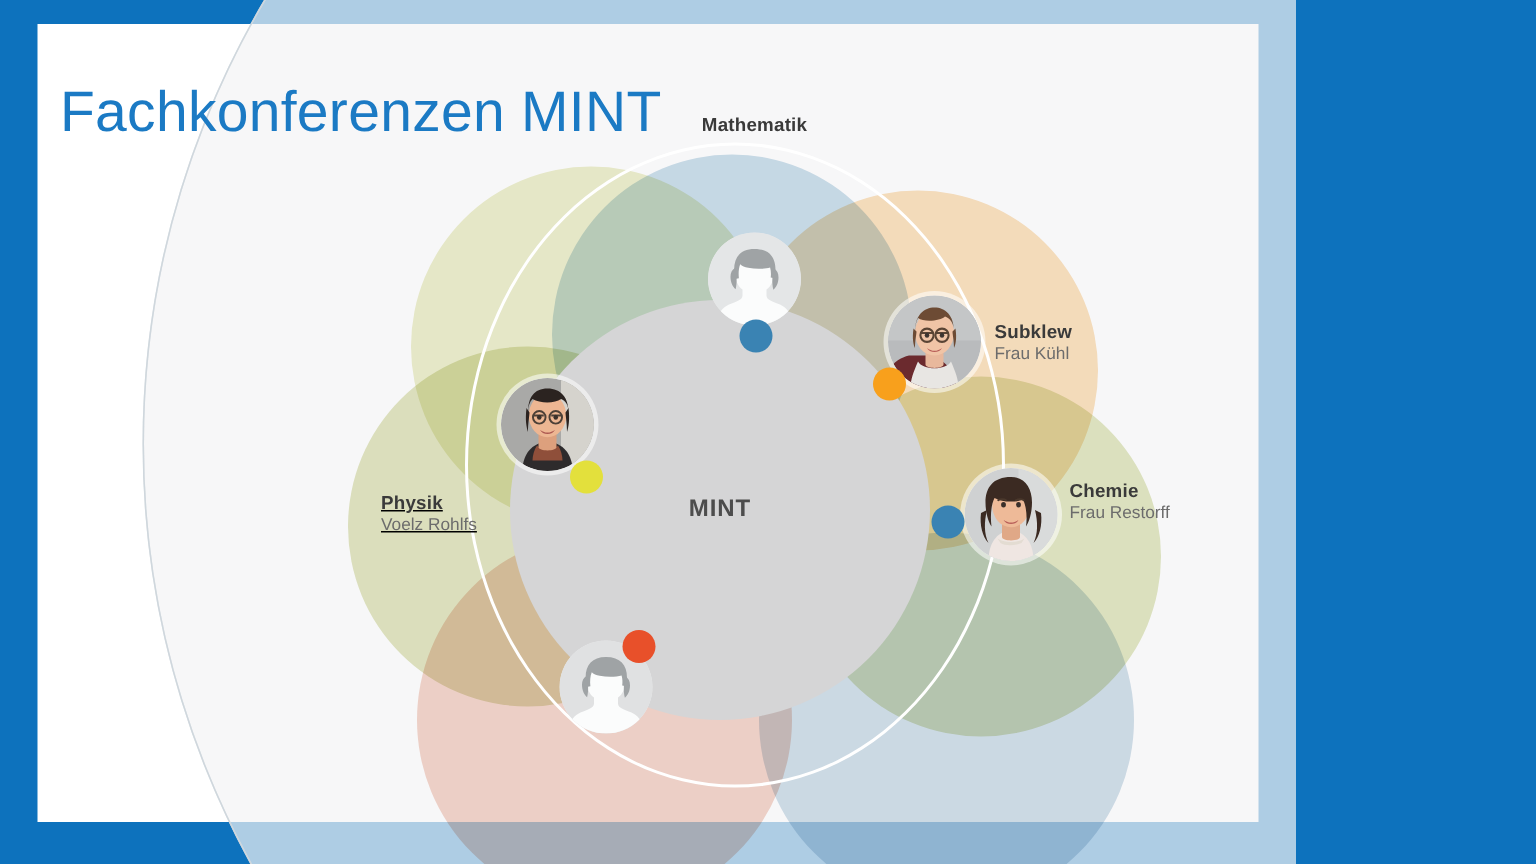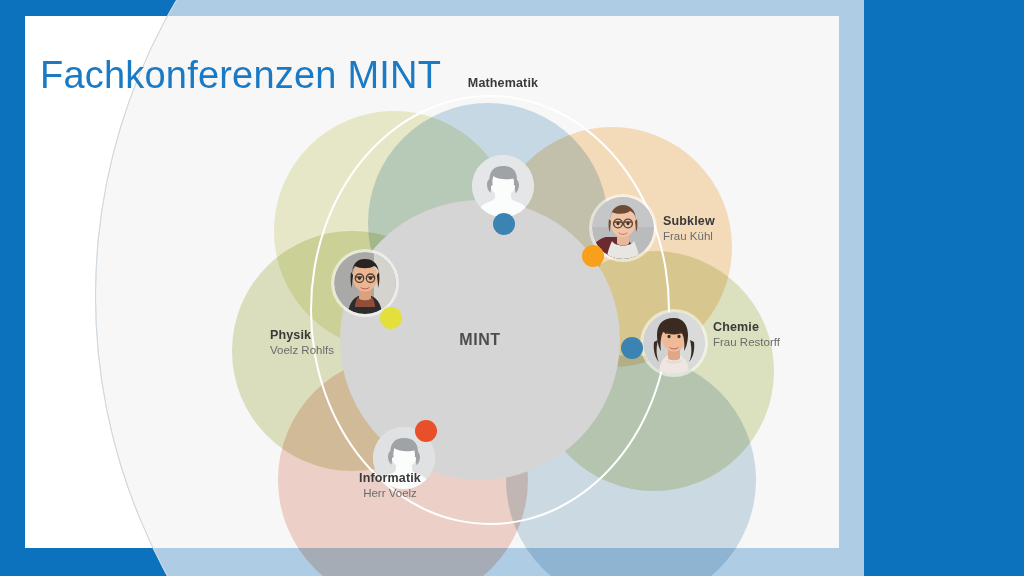--- a/index.html
+++ b/index.html
@@ -197,34 +197,30 @@
           <path d="M21.5 25h7M33.5 25h7" stroke="#4d4037" stroke-width="1.3" fill="none"></path>
           <circle cx="25.5" cy="26.2" r="4.2" fill="none" stroke="#4d4037" stroke-width="1.3"></circle>
           <circle cx="36.5" cy="26.2" r="4.2" fill="none" stroke="#4d4037" stroke-width="1.3"></circle>
           <ellipse cx="25.5" cy="26.2" rx="1.5" ry="1.7" fill="#3a302b"></ellipse>
           <ellipse cx="36.5" cy="26.2" rx="1.5" ry="1.7" fill="#3a302b"></ellipse>
           <path d="M26 34.5c3 2.5 7 2.5 10 0-1.5 3.8-8.5 3.8-10 0z" fill="#ad5a52"></path>
         </g>
       </svg>
     </div>
     <div class="dot" style="left:210px;top:252px;background:#e3e03c;"></div>
-    <div class="lbl left" style="left:100px;top:272px;">
+    <div class="lbl left" style="left:84px;top:272px;text-decoration:underline;">
       <div class="subject">Physik</div>
       <div class="person">Voelz Rohlfs</div>
     </div>
 
     <div class="avatar" style="left:203px;top:372px;">
       <svg viewBox="0 0 62 62">
         <circle cx="31" cy="31" r="31" fill="#e0e1e2"></circle>
         <path d="M31 13c9 0 13 5 13 13 0 6-2 10-5 12v4c0 3 4 4 9 6 4 2 7 5 7 9v5H7v-5c0-4 3-7 7-9 5-2 9-3 9-6v-4c-3-2-5-6-5-12 0-8 4-13 13-13z" fill="#fbfcfc"></path>
         <path d="M31 11c9.5 0 14 5.2 14 13.8 0 2.1-.2 4-.6 5.7l-2.6-.5c.3-2 .2-4.4-.4-6.6-3.4.9-9.4 1.3-14.6.1-2.3-.5-4.2-1.3-5.3-2.4-1 2.4-1.3 5.9-.9 9.4l-2.6.5c-.4-1.9-.6-3.9-.6-6.2C17.4 16.2 21.8 11 31 11z" fill="#9fa3a5"></path>
         <path d="M18.2 23.5c.9 4.4 1.4 10 .2 14.3-1.9-1.6-3.4-4.6-3.4-8.3 0-2.6.9-4.7 3.2-6z" fill="#9fa3a5"></path>
         <path d="M43.8 23.9c2.3 1.3 3.2 3.4 3.2 6.1 0 3.6-1.5 6.6-3.4 8.2-1.2-4.3-.7-9.9.2-14.3z" fill="#9fa3a5"></path>
       </svg>
     </div>
     <div class="dot" style="left:245px;top:365px;background:#e8502a;"></div>
-    <div class="lbl center" style="left:140px;top:415px;width:160px;">
-      <div class="subject">Informatik</div>
-      <div class="person">Herr Voelz</div>
-    </div>
 
   </div>
 </div>
 
 </body></html>

